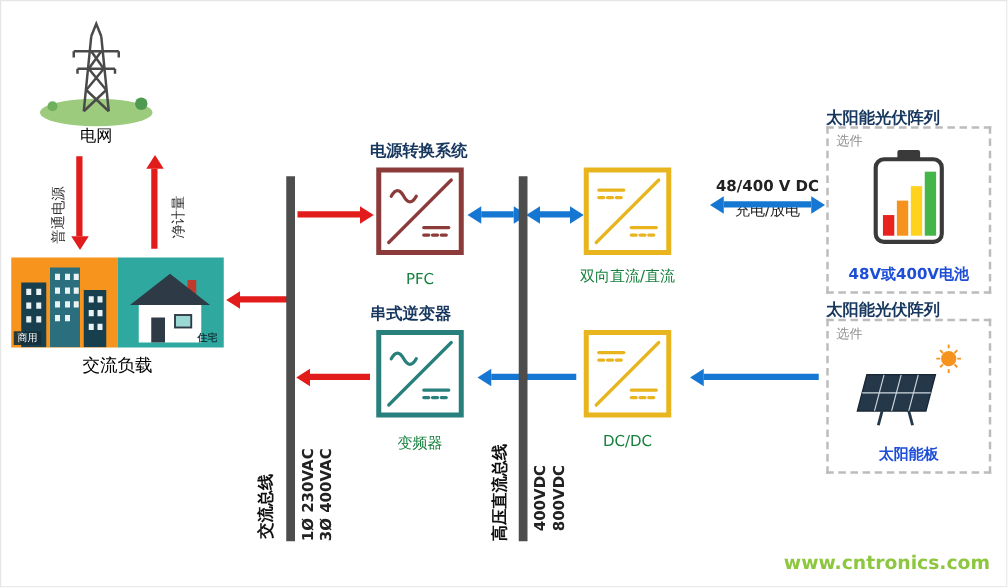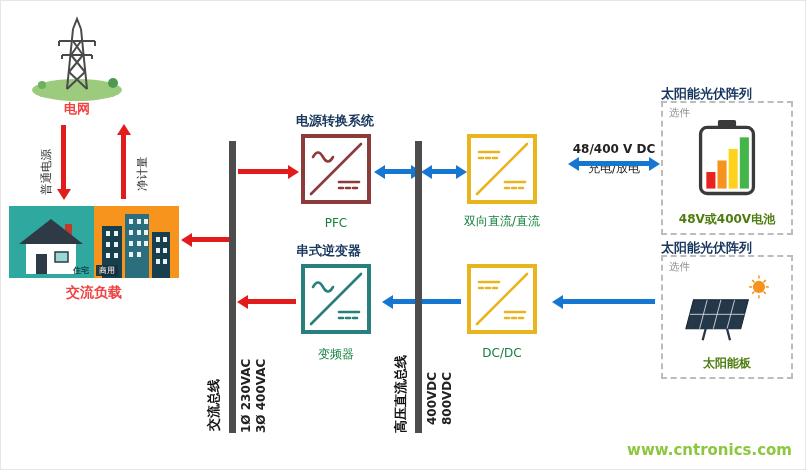--- a/index.html
+++ b/index.html
@@ -25,35 +25,35 @@
   .gold{color:#e9b51f;border-color:#e9b51f;}
   .teal{color:#27807c;border-color:#27807c;}
   .conv svg{display:block;width:100%;height:100%;}
   .conv svg *{stroke:currentColor;stroke-width:2.6;fill:none;stroke-linecap:round;}
 
   
   .bus{position:absolute;width:7px;background:#4d4d4d;z-index:3;}
 
   
   .title{position:absolute;font-weight:bold;font-size:13px;color:#17375e;white-space:nowrap;z-index:2;}
-  .lbl{position:absolute;font-weight:bold;font-size:13px;color:#ef4444;}
+  .lbl{position:absolute;font-weight:normal;font-size:13px;color:#000000;}
   .sublbl{position:absolute;font-size:12px;color:#15803d;text-align:center;white-space:nowrap;}
   .linklbl{position:absolute;font-size:12px;color:#222;text-align:center;white-space:nowrap;}
   .b{font-weight:bold;}
   .vtext{position:absolute;transform:rotate(-90deg);transform-origin:0 0;white-space:nowrap;
          font-size:12px;font-weight:bold;color:#222;line-height:15px;z-index:4;}
   .vtext span{display:block;}
   .bold13{font-size:13px;color:#111;}
   .vsm{font-weight:normal;font-size:11.5px;color:#333;}
 
   
   .dashed{position:absolute;border:2px dashed #bcbcbc;background:#fff;box-sizing:border-box;
           display:flex;flex-direction:column;align-items:center;}
   .opt{align-self:flex-start;font-size:10.5px;color:#8f8f8f;margin:3px 12px 0 6px;}
-  .modlbl{font-size:12px;font-weight:bold;color:#4d7c0f;margin:2px 0 5px 0;}
+  .modlbl{font-size:12px;font-weight:bold;color:#1d4ed8;margin:2px 0 5px 0;}
 
   
   .load{position:absolute;width:170px;height:72px;display:flex;z-index:1;}
   .load-half{position:relative;width:85px;height:72px;overflow:hidden;}
   .load-left{background:#f7941e;}
   .load-right{background:#2fa8a0;}
   .tagchip{position:absolute;left:2px;bottom:2px;font-size:8px;color:#fff;background:rgba(20,48,60,.9);padding:0 3px;line-height:11px;}
   .tagflat{position:absolute;right:5px;bottom:2px;font-size:8px;color:#123a40;line-height:11px;font-weight:bold;}
 
   .pylon{position:absolute;left:28px;top:10px;width:96px;height:92px;z-index:1;}
@@ -78,30 +78,20 @@
     </g>
   </svg>
   <div class="lbl" style="left:46px;top:99px;width:60px;text-align:center;">电网</div>
 
   <div class="av red hd" style="left:60px;top:124px;height:64px;"></div>
   <div class="av red hu" style="left:120px;top:134px;height:64px;"></div>
   <div class="vtext vsm" style="left:38px;top:194px;">普通电源</div>
   <div class="vtext vsm" style="left:134px;top:190px;">净计量</div>
 
   <div class="load" style="left:8px;top:205px;">
-    <div class="load-half load-right">
-      <svg viewBox="0 0 85 72" width="85" height="72">
-        <rect x="56" y="18" width="7" height="16" fill="#c0392b"></rect>
-        <polygon points="10,38 42,13 74,38" fill="#2e3a46"></polygon>
-        <rect x="17" y="38" width="50" height="30" fill="#ffffff"></rect>
-        <rect x="27" y="48" width="11" height="20" fill="#2e3a46"></rect>
-        <rect x="46" y="46" width="13" height="10" fill="#9bd7d3" stroke="#2e3a46" stroke-width="1.5"></rect>
-      </svg>
-      <span class="tagflat">住宅</span>
-    </div>
     <div class="load-half load-left">
       <svg viewBox="0 0 85 72" width="85" height="72">
         <rect x="8" y="20" width="20" height="52" fill="#173f4e"></rect>
         <rect x="31" y="8" width="24" height="64" fill="#2b6f7f"></rect>
         <rect x="58" y="26" width="18" height="46" fill="#173f4e"></rect>
         <g fill="#eaf2f4">
           <rect x="12" y="25" width="4" height="5"></rect>
             <rect x="20" y="25" width="4" height="5"></rect>
           <rect x="12" y="36" width="4" height="5"></rect>
             <rect x="20" y="36" width="4" height="5"></rect>
@@ -121,20 +111,30 @@
           <rect x="62" y="31" width="4" height="5"></rect>
             <rect x="69" y="31" width="4" height="5"></rect>
           <rect x="62" y="42" width="4" height="5"></rect>
             <rect x="69" y="42" width="4" height="5"></rect>
           <rect x="62" y="53" width="4" height="5"></rect>
             <rect x="69" y="53" width="4" height="5"></rect>
         </g>
       </svg>
       <span class="tagchip">商用</span>
     </div>
+    <div class="load-half load-right">
+      <svg viewBox="0 0 85 72" width="85" height="72">
+        <rect x="56" y="18" width="7" height="16" fill="#c0392b"></rect>
+        <polygon points="10,38 42,13 74,38" fill="#2e3a46"></polygon>
+        <rect x="17" y="38" width="50" height="30" fill="#ffffff"></rect>
+        <rect x="27" y="48" width="11" height="20" fill="#2e3a46"></rect>
+        <rect x="46" y="46" width="13" height="10" fill="#9bd7d3" stroke="#2e3a46" stroke-width="1.5"></rect>
+      </svg>
+      <span class="tagflat">住宅</span>
+    </div>
   </div>
   <div class="lbl" style="left:23px;top:283px;width:140px;text-align:center;font-size:14px;">交流负载</div>
 
   <div class="ah red hl" style="left:191px;top:236px;width:39px;"></div>
 
   <div class="bus" style="left:228px;top:140px;height:292px;"></div>
   <div class="vtext bold13" style="left:205px;top:430px;">交流总线</div>
   <div class="vtext" style="left:238px;top:432px;">
     <span>1Ø 230VAC</span>
     <span>3Ø 400VAC</span>

